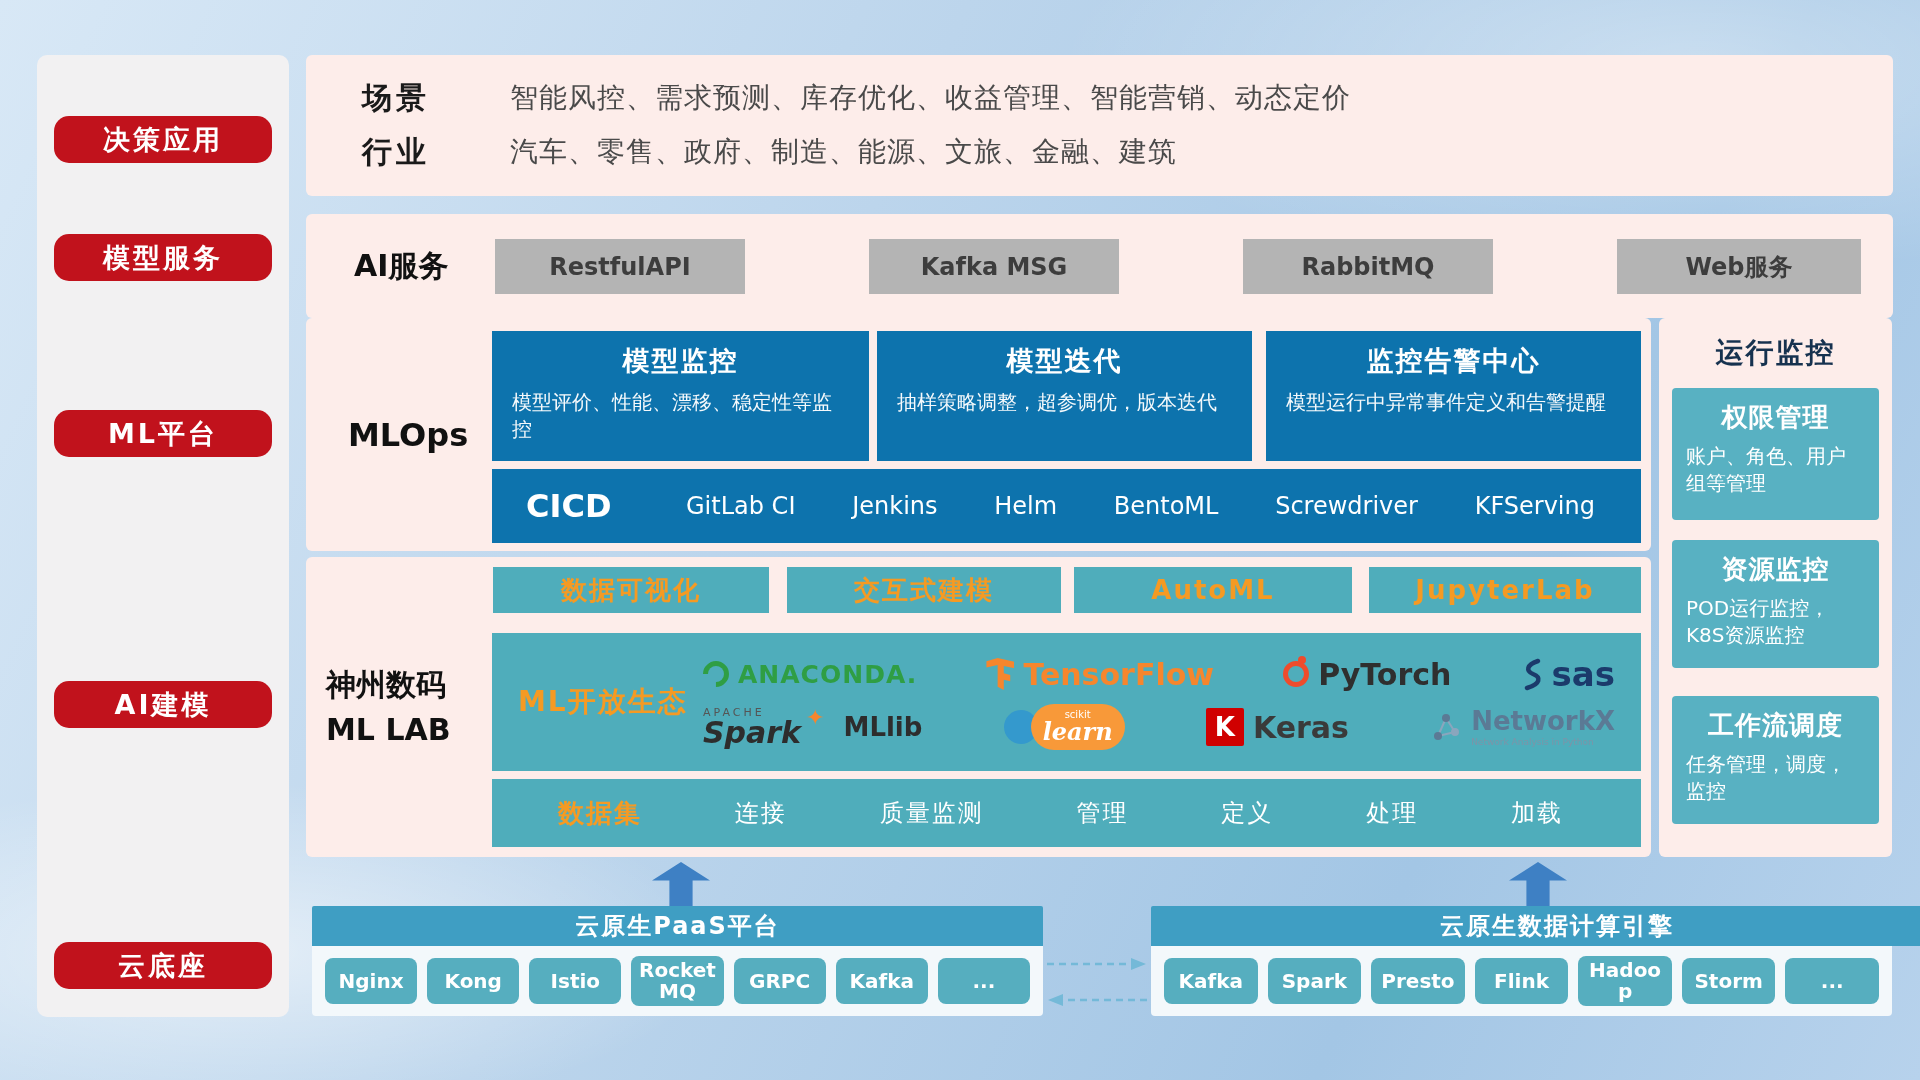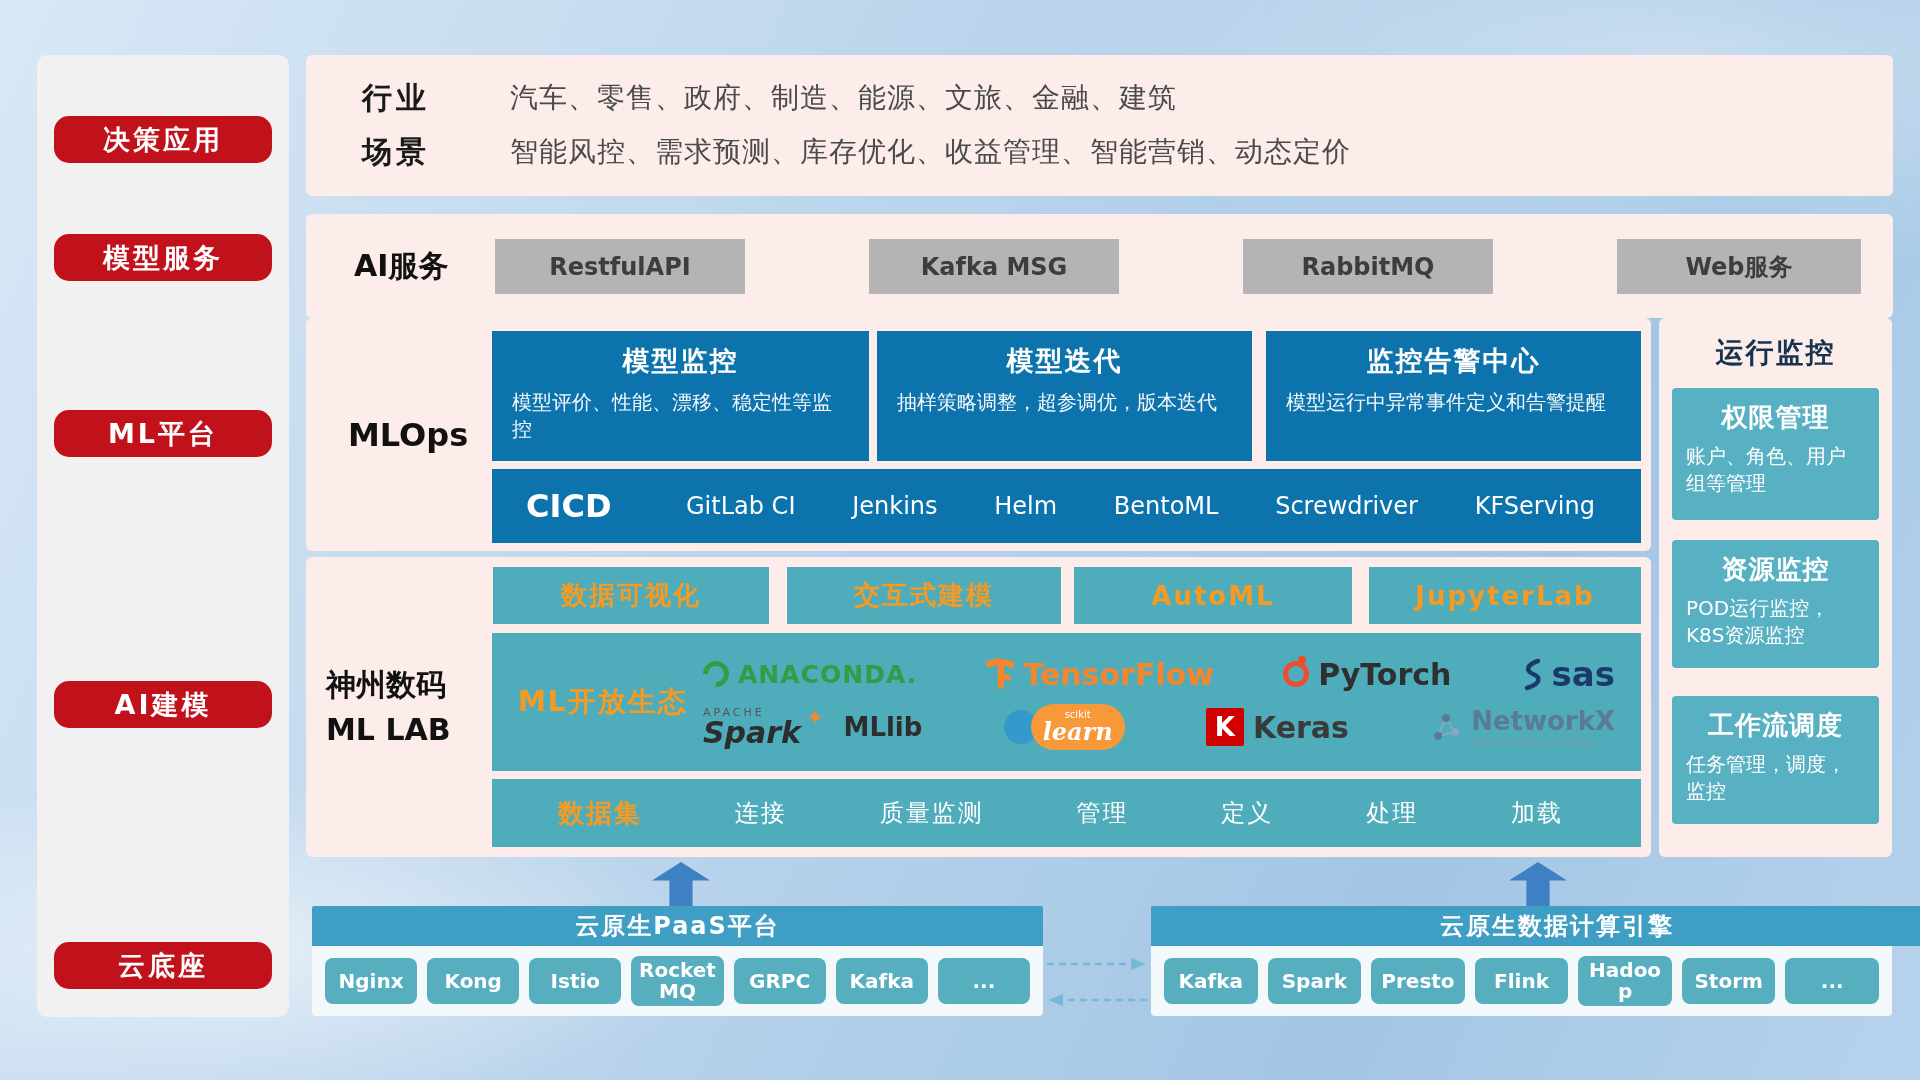--- a/index.html
+++ b/index.html
@@ -58,21 +58,21 @@
     font-size:28px; font-weight:700; color:#16324f; letter-spacing:2px; }
   .monitor-card { position:absolute; left:13px; width:207px; background:#58b1c2;
     color:#fff; border-radius:4px; padding:12px 14px; }
   .monitor-card-title { text-align:center; font-size:26px; font-weight:700; letter-spacing:1px; }
   .monitor-card-desc { margin-top:8px; font-size:20px; line-height:1.35; }
 
   
   .mllab-panel { left:306px; top:557px; width:1345px; height:300px; }
   .mllab-label { left:20px; top:0; width:160px; height:300px; display:flex; flex-direction:column;
     align-items:flex-start; justify-content:center; font-size:30px; font-weight:700; line-height:1.5; }
-  .tool-chip { position:absolute; top:10px; height:57px; background:#4fadbb;
+  .tool-chip { position:absolute; top:10px; height:46px; background:#4fadbb;
     color:#f59a23; font-size:26px; font-weight:700; display:flex; align-items:center;
     justify-content:center; letter-spacing:2px; cursor:pointer; }
   .eco-box { position:absolute; left:186px; top:76px; width:1149px; height:138px;
     background:#4fadbb; display:flex; align-items:center; padding:12px 26px; }
   .eco-label { width:185px; color:#f59a23; font-size:28px; font-weight:700; letter-spacing:2px; }
   .eco-rows { flex:1; display:flex; flex-direction:column; gap:10px; }
   .eco-row { display:flex; align-items:center; justify-content:space-between; }
   .logo { display:flex; align-items:center; gap:9px; }
   .anaconda b { color:#2f9e44; font-size:25px; letter-spacing:1px; }
   .anaconda-icon { width:26px; height:26px; border:5px solid #2f9e44; border-radius:50%;
@@ -134,26 +134,26 @@
   <aside class="sidebar">
     <div class="side-btn" style="top:61px">决策应用</div>
     <div class="side-btn" style="top:179px">模型服务</div>
     <div class="side-btn" style="top:355px">ML平台</div>
     <div class="side-btn" style="top:626px">AI建模</div>
     <div class="side-btn" style="top:887px">云底座</div>
   </aside>
 
   <section class="panel top-panel">
     <div class="ind-row">
+      <span class="ind-label">场景</span>
+      <span class="ind-value">智能风控、需求预测、库存优化、收益管理、智能营销、动态定价</span>
+    </div>
+    <div class="ind-row">
       <span class="ind-label">行业</span>
       <span class="ind-value">汽车、零售、政府、制造、能源、文旅、金融、建筑</span>
-    </div>
-    <div class="ind-row">
-      <span class="ind-label">场景</span>
-      <span class="ind-value">智能风控、需求预测、库存优化、收益管理、智能营销、动态定价</span>
     </div>
   </section>
 
   <section class="panel ai-panel">
     <span class="section-label ai-label">AI服务</span>
     <div class="ai-btn" style="left:189px">RestfulAPI</div>
     <div class="ai-btn" style="left:563px">Kafka MSG</div>
     <div class="ai-btn" style="left:937px">RabbitMQ</div>
     <div class="ai-btn" style="left:1311px;width:244px">Web服务</div>
   </section>

